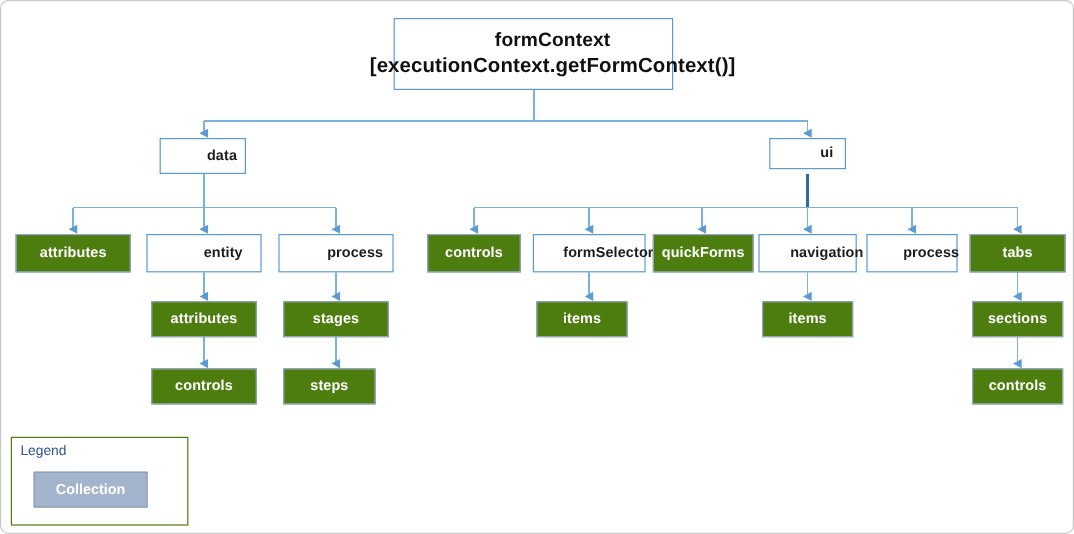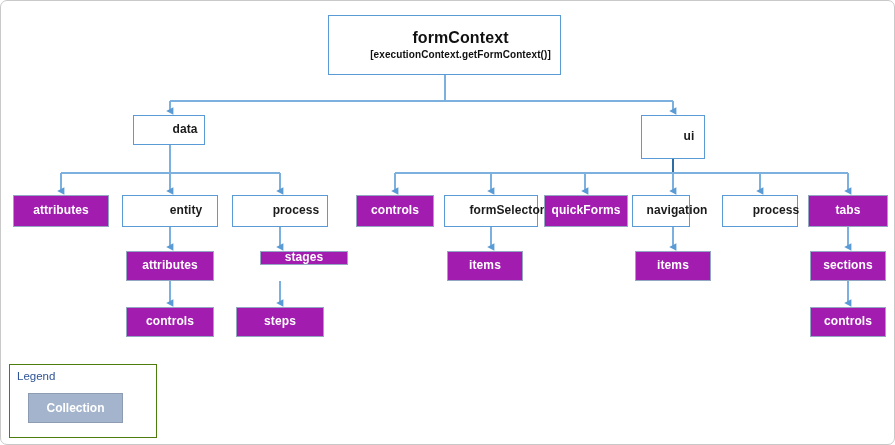--- a/index.html
+++ b/index.html
@@ -50,37 +50,37 @@
   
   .node.plain {
     background: #ffffff;
     border: 1px solid #5b9bd5;
     color: #1b1b1b;
     padding-left: 32px;
   }
 
   
   .node.collection {
-    background: #a21caf;
+    background: #4d7c0f;
     border: 1px solid #93a6c2;
     color: #ffffff;
   }
 
   .node.root {
     flex-direction: column;
     justify-content: center;
   }
   .node .root-title {
     font-size: 16px;
     font-weight: bold;
     color: #101010;
     margin-bottom: 2px;
   }
   .node .root-sub {
-    font-size: 10px;
+    font-size: 17px;
     font-weight: bold;
     color: #101010;
   }
 
   
   #legend {
     position: absolute;
     left: 8px;
     top: 363px;
     width: 148px;
@@ -174,69 +174,69 @@
 
   <div class="node plain root" style="left:327px; top:14px; width:233px; height:60px;">
     <div class="root-title">formContext</div>
     <div class="root-sub">[executionContext.getFormContext()]</div>
   </div>
 
   <div id="node-layer">
       <div class="node plain" style="left: 132px; top: 114px; width: 72px; height: 30px;">
         <span>data</span>
       </div>
-      <div class="node plain" style="left: 640px; top: 114px; width: 64px; height: 44px; align-items: center;">
+      <div class="node plain" style="left: 640px; top: 114px; width: 64px; height: 26px; align-items: center;">
         <span>ui</span>
       </div>
       <div class="node collection" style="left: 12px; top: 194px; width: 96px; height: 32px;">
         <span>attributes</span>
       </div>
       <div class="node plain" style="left: 121px; top: 194px; width: 96px; height: 32px;">
         <span>entity</span>
       </div>
       <div class="node plain" style="left: 231px; top: 194px; width: 96px; height: 32px;">
         <span>process</span>
       </div>
       <div class="node collection" style="left: 355px; top: 194px; width: 78px; height: 32px;">
         <span>controls</span>
       </div>
       <div class="node plain" style="left: 443px; top: 194px; width: 94px; height: 32px;">
         <span>formSelector</span>
       </div>
       <div class="node collection" style="left: 543px; top: 194px; width: 84px; height: 32px;">
         <span>quickForms</span>
       </div>
-      <div class="node plain" style="left: 631px; top: 194px; width: 58px; height: 32px;">
+      <div class="node plain" style="left: 631px; top: 194px; width: 82px; height: 32px;">
         <span>navigation</span>
       </div>
       <div class="node plain" style="left: 721px; top: 194px; width: 76px; height: 32px;">
         <span>process</span>
       </div>
       <div class="node collection" style="left: 807px; top: 194px; width: 80px; height: 32px;">
         <span>tabs</span>
       </div>
       <div class="node collection" style="left: 125px; top: 250px; width: 88px; height: 30px;">
         <span>attributes</span>
       </div>
-      <div class="node collection" style="left: 235px; top: 250px; width: 88px; height: 14px; margin-left: 24px;">
+      <div class="node collection" style="left: 235px; top: 250px; width: 88px; height: 30px;">
         <span>stages</span>
       </div>
       <div class="node collection" style="left: 446px; top: 250px; width: 76px; height: 30px;">
         <span>items</span>
       </div>
       <div class="node collection" style="left: 634px; top: 250px; width: 76px; height: 30px;">
         <span>items</span>
       </div>
       <div class="node collection" style="left: 809px; top: 250px; width: 76px; height: 30px;">
         <span>sections</span>
       </div>
       <div class="node collection" style="left: 125px; top: 306px; width: 88px; height: 30px;">
         <span>controls</span>
       </div>
-      <div class="node collection" style="left: 235px; top: 306px; width: 88px; height: 30px;">
+      <div class="node collection" style="left: 235px; top: 306px; width: 77px; height: 30px;">
         <span>steps</span>
       </div>
       <div class="node collection" style="left: 809px; top: 306px; width: 76px; height: 30px;">
         <span>controls</span>
       </div>
     </div>
 
   <div id="legend">
     <div class="legend-title">Legend</div>
     <div class="legend-swatch">Collection</div>

